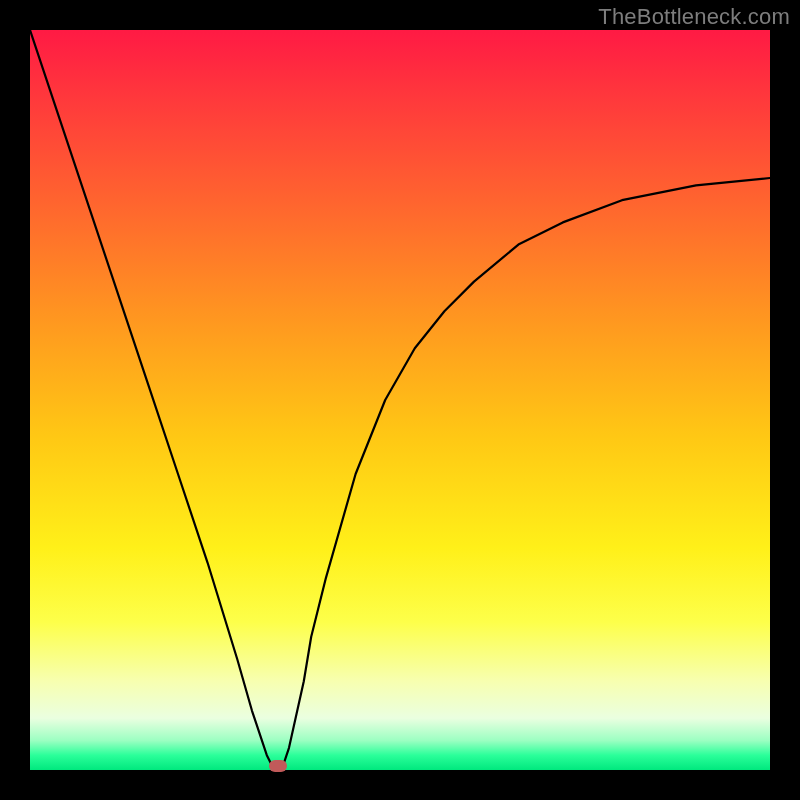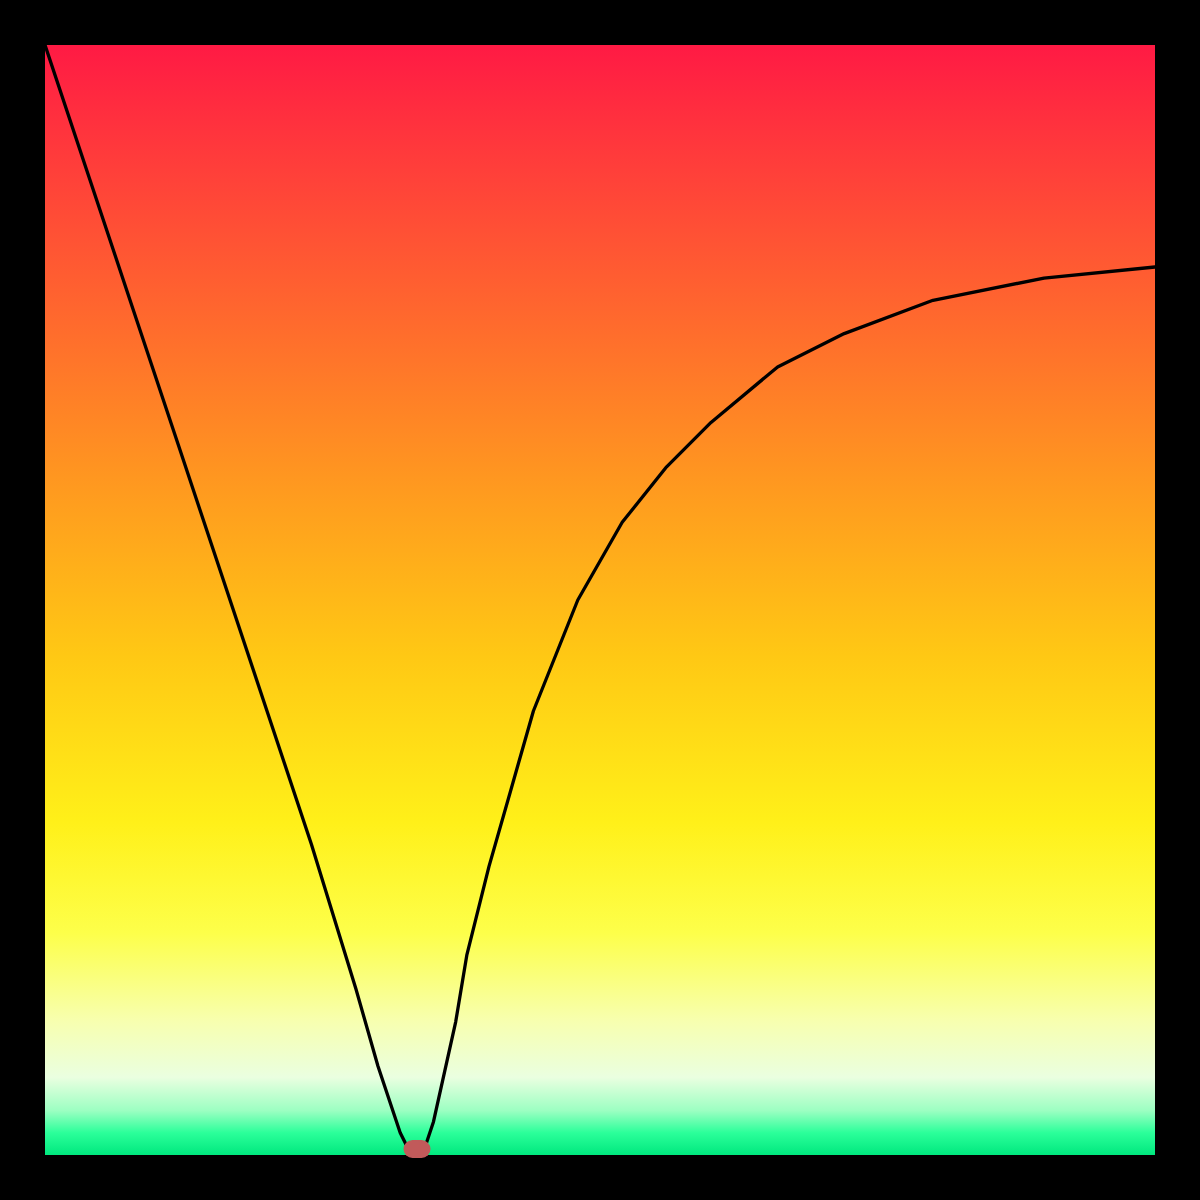--- a/index.html
+++ b/index.html
@@ -61,20 +61,21 @@
     width: 18px;
     height: 12px;
     background: #c15a5a;
     border-radius: 6px;
   }
 </style>
 </head>
 <body>
 
 <div class="frame">
+  <div class="watermark">TheBottleneck.com</div>
 
   <div class="plot-area">
     <svg class="curve" viewBox="0 0 740 740" preserveAspectRatio="none">
       <path d="M0.0 0.0 L29.6 88.8 L59.2 177.6 L88.8 266.4 L118.4 355.2 L148.0 444.0 L177.6 532.8 L207.2 629.0 L222.0 680.8 L236.8 725.2 L244.2 740.0 L251.6 740.0 L259.0 717.8 L273.8 651.2 L281.2 606.8 L296.0 547.6 L325.6 444.0 L355.2 370.0 L384.8 318.2 L414.4 281.2 L444.0 251.6 L488.4 214.6 L532.8 192.4 L592.0 170.2 L666.0 155.4 L740.0 148.0" fill="none" stroke="#000" stroke-width="2.2" stroke-linecap="round" stroke-linejoin="round"></path>
     </svg>
     <div class="marker" style="left: 238.9px; top: 730.3px;"></div>
   </div>
 </div>
 
 </body></html>

